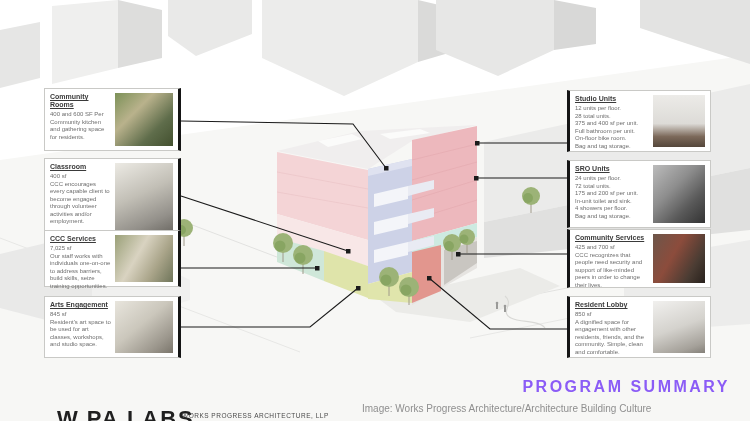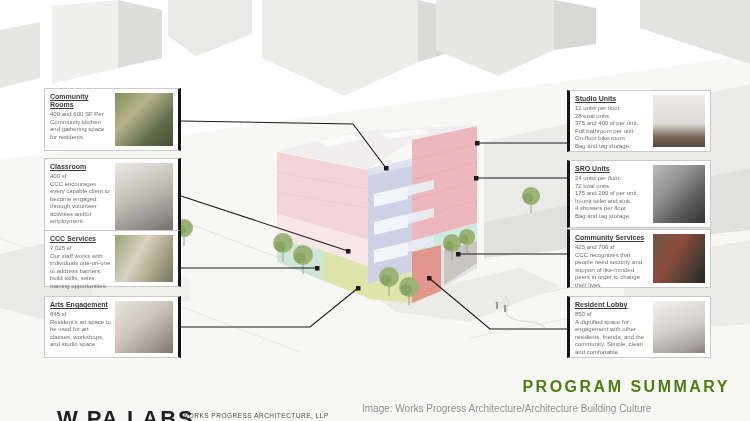--- a/index.html
+++ b/index.html
@@ -35,21 +35,21 @@
   .ph3{background:linear-gradient(120deg,#9aa078 0%,#d9d3c1 40%,#a9a489 70%,#6f755a 100%);}
   .ph4{background:linear-gradient(140deg,#e8e5dd 0%,#cbc7bc 45%,#9b968c 80%,#7a756b 100%);}
   .ph5{background:linear-gradient(180deg,#ecebe8 0%,#dddbd7 55%,#7c695a 80%,#55473b 100%);}
   .ph6{background:linear-gradient(135deg,#bcbcbc 0%,#8d8d8d 40%,#595959 70%,#333333 100%);}
   .ph7{background:linear-gradient(120deg,#6d564a 0%,#8c4c3c 40%,#4a3c33 75%,#28211c 100%);}
   .ph8{background:linear-gradient(160deg,#f1f0ee 0%,#d4d2cd 50%,#a5a19a 85%,#848079 100%);}
   
   .logo{position:absolute;left:57px;top:406px;font-size:22px;font-weight:bold;letter-spacing:2px;color:#1f1f1f;z-index:2;white-space:nowrap;}
   .logo-sub{position:absolute;left:182px;top:412px;font-size:6.5px;letter-spacing:0.5px;color:#4a4a4a;z-index:2;white-space:nowrap;}
   .credit{position:absolute;left:362px;top:403px;font-size:10px;color:#8f8f8f;z-index:2;white-space:nowrap;}
-  .summary{position:absolute;right:20px;top:378px;font-size:16px;font-weight:bold;letter-spacing:2.5px;color:#4d7c0f;z-index:2;white-space:nowrap;}
+  .summary{position:absolute;right:20px;top:378px;font-size:16px;font-weight:bold;letter-spacing:2.5px;color:#8b5cf6;z-index:2;white-space:nowrap;}
 </style>
 </head>
 <body>
 
 <svg class="scene" viewBox="0 0 750 421" xmlns="http://www.w3.org/2000/svg">
 
   <polygon points="0,160 750,55 750,421 0,421" fill="#f7f7f5"></polygon>
   <g stroke-width="1" fill="none">
     <path d="M100,190 L430,315" stroke="#e2e2e0"></path>
     <path d="M430,315 L750,252" stroke="#e2e2e0"></path>

